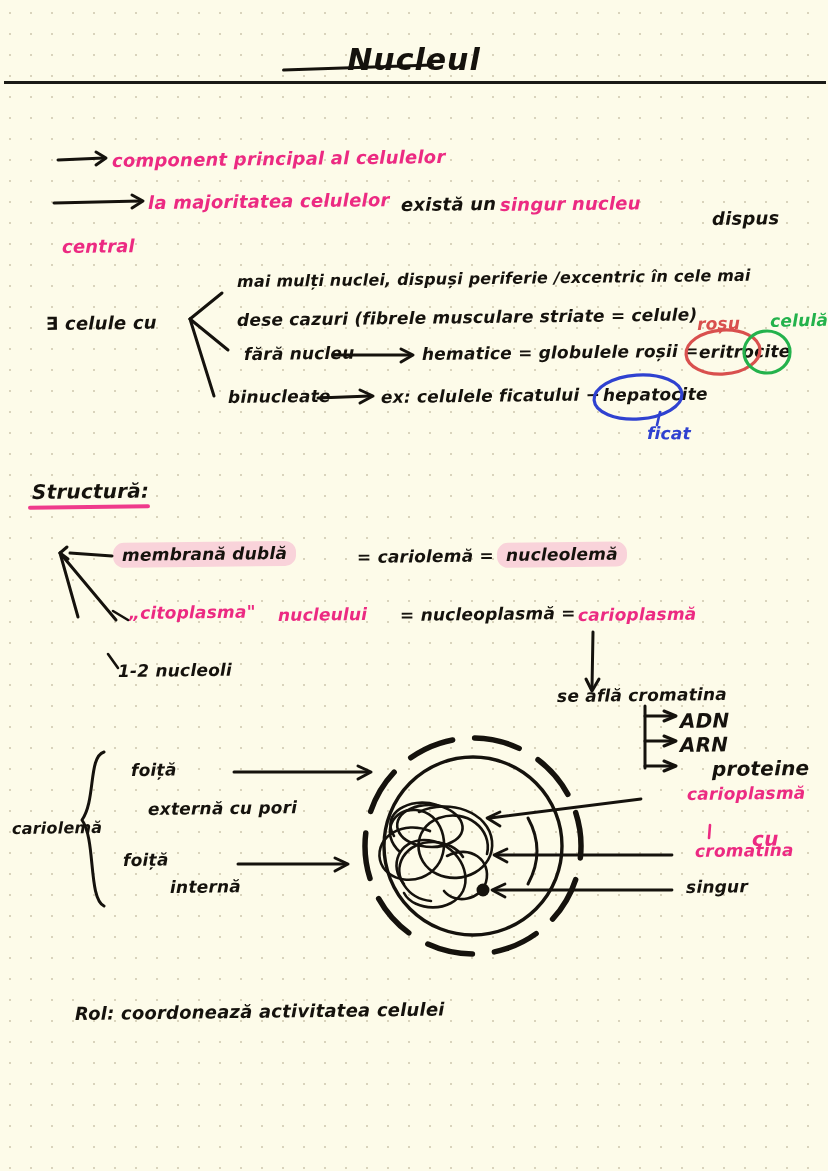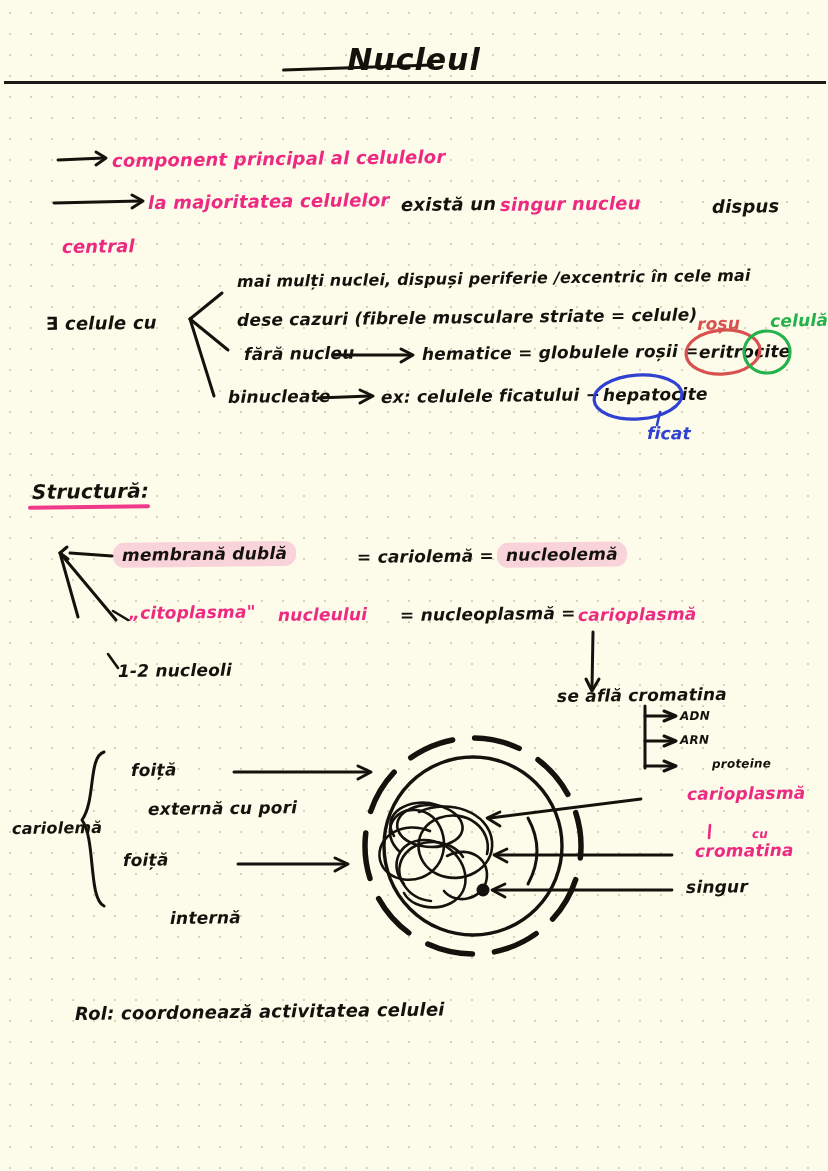--- a/index.html
+++ b/index.html
@@ -27,21 +27,21 @@
     white-space: nowrap;
     font-style: italic;
     font-weight: 600;
     letter-spacing: .2px;
     transform-origin: left center;
   }
   .hw.pink   { color: #ec2a82; }
   .hw.red    { color: #d9504e; }
   .hw.green  { color: #24b24c; }
   .hw.blue   { color: #2f41d0; }
-  .s15 { font-size: 12px; }
+  .s15 { font-size: 20px; }
   .s16 { font-size: 16px; }
   .s17 { font-size: 17px; }
   .s18 { font-size: 18px; }
   .s20 { font-size: 20px; }
 
   
   .t-1 { transform: rotate(-0.7deg); }
   .t-2 { transform: rotate(-1.3deg); }
   .t1  { transform: rotate(0.6deg); text-align: center; }
 
@@ -101,21 +101,21 @@
 
   <div id="title">Nucleul</div>
   <div id="title-underline"></div>
   <div id="rule"></div>
 
   <div class="hw pink s18 t-1" style="left:112px; top:150px;">component principal al celulelor</div>
 
   <div class="hw pink s18 t-1" style="left:148px; top:192px;">la majoritatea celulelor</div>
   <div class="hw s18 t-1" style="left:401px; top:194px;">există un</div>
   <div class="hw pink s18 t-1" style="left:500px; top:194px;">singur  nucleu</div>
-  <div class="hw s18 t-1" style="left:712px; top:196px;">dispus</div>
+  <div class="hw s18 t-1" style="left:712px; top:208px;">dispus</div>
   <div class="hw pink s18 t-1" style="left:62px; top:236px;">central</div>
 
   <div class="hw s18 t-1" style="left:46px; top:313px;">∃ celule cu</div>
 
   <div class="hw s16 t-1" style="left:237px; top:272px;">mai mulți nuclei, dispuși periferie /excentric în cele mai</div>
   <div class="hw s17 t-1" style="left:237px; top:310px;">dese cazuri (fibrele musculare striate = celule)</div>
 
   <div class="hw s17 t-1" style="left:244px; top:344px;">fără nucleu</div>
   <div class="hw s17 t-1" style="left:422px; top:344px;">hematice = globulele roșii =</div>
   <div class="hw s17 t-1" style="left:699px; top:342px;">eritrocite</div>
@@ -150,21 +150,21 @@
   <div class="hw s15 t-1" style="left:680px; top:709px;">ADN</div>
   <div class="hw s15 t-1" style="left:680px; top:733px;">ARN</div>
   <div class="hw s15 t-1" style="left:680px; top:757px;margin-left:32px;">proteine</div>
 
   <div class="hw s16 t-1" style="left:12px; top:819px;">cariolemă</div>
 
   <div class="hw s17 t-1" style="left:131px; top:760px;">foiță</div>
   <div class="hw s17 t-1" style="left:148px; top:799px;">externă cu pori</div>
 
   <div class="hw s17 t-1" style="left:123px; top:850px;">foiță</div>
-  <div class="hw s17 t-1" style="left:170px; top:908px;">internă</div>
+  <div class="hw s17 t-1" style="left:170px; top:877px;">internă</div>
 
   <div class="hw pink s17 t-1" style="left:687px; top:784px;">carioplasmă</div>
   <div class="hw pink s15 t-1" style="left:740px; top:827px;margin-left:12px;">cu</div>
   <div class="hw pink s17 t-1" style="left:695px; top:841px;">cromatina</div>
 
   <div class="hw s17 t-1" style="left:686px; top:877px;">singur</div>
 
   <div class="hw s18 t-1" style="left:75px; top:1003px;">Rol: coordonează activitatea celulei</div>
 
   <svg id="ink" viewBox="0 0 828 1171">

